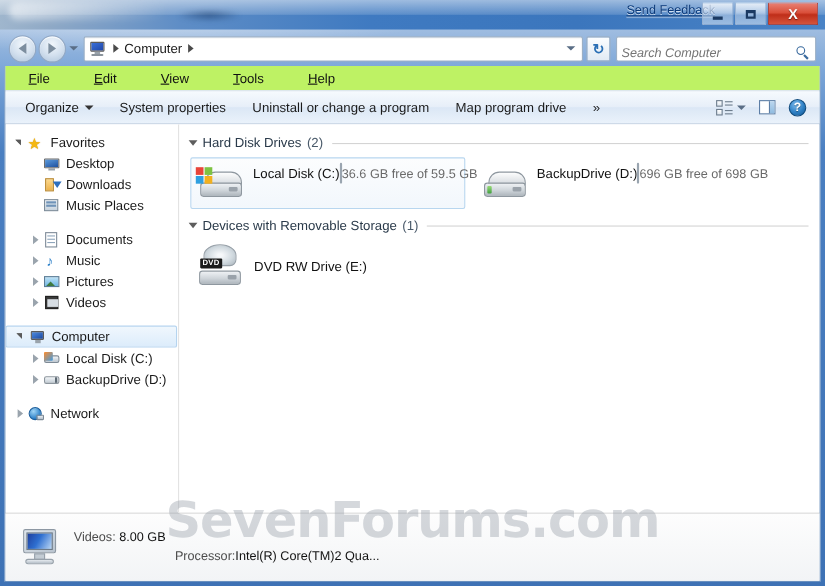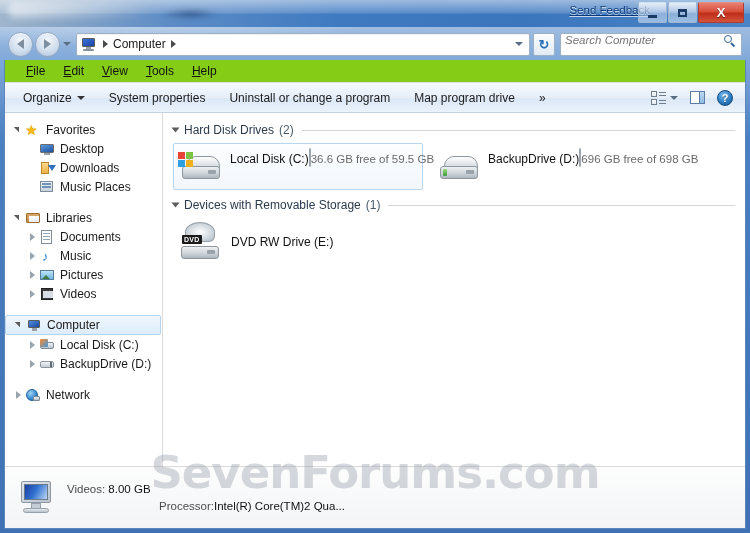--- a/index.html
+++ b/index.html
@@ -110,41 +110,41 @@
   #refresh-btn {
     width: 22px; height: 23px; margin-left: 3px; cursor: pointer;
     display:flex; align-items:center; justify-content:center;
     border: 1px solid #9cb0c6; border-radius: 2px;
     background: linear-gradient(180deg,#fbfdff,#e1eaf4);
   }
   .refresh-glyph { font-size: 13px; color: #2a6fb5; line-height: 1; font-weight: bold; }
   #searchbox {
     width: 182px; height: 23px; margin-left: 5px; background: #fff;
     border: 1px solid #9cb0c6; border-radius: 2px;
-    display: flex; align-items: flex-start; padding: 0 4px;
+    display: flex; align-items: flex-end; padding: 0 4px;
   }
   #searchbox input {
     flex: 1; border: 0; outline: 0; font-size: 11.5px; font-style: italic;
     color: #7b7b7b; font-family: "Liberation Sans", sans-serif; background: transparent;
   }
   .mag { width: 14px; height: 14px; position: relative; }
   .mag-c { position:absolute; left:1px; top:1px; width:8px; height:8px; border:1.6px solid #3a6a9e; border-radius:50%; }
   .mag-h { position:absolute; left:8px; top:8px; width:5px; height:1.8px; background:#3a6a9e; transform: rotate(45deg); transform-origin: left center; }
 
   
   #client {
     position: absolute; left: 4px; top: 60px; width: 742px; height: 469px;
     background: #fff; border: 1px solid #5b85b8; border-top: none;
     display: flex; flex-direction: column;
   }
 
   
   #menubar {
     height: 22px; display: flex; align-items: center; padding-left: 12px;
-    background: #84cc16; font-size: 12px; color: #111;
+    background: #bef264; font-size: 12px; color: #111; gap: 22px;
   }
   .menu-item { padding: 2px 9px; cursor: pointer; }
   .menu-item u { text-decoration: underline; }
 
   
   #toolbar {
     height: 31px; display: flex; align-items: center; padding: 12px 6px;
     background: linear-gradient(180deg,#f6fafe 0%,#e6eef8 50%,#dbe7f5 51%,#eaf2fb 100%);
     border-top: 1px solid #d7e2ef; border-bottom: 1px solid #c3d2e3;
     font-size: 12px; color: #1b1b1b;
@@ -444,27 +444,20 @@
           <div class="tree-row child">
             <span class="tri"></span>
             <span class="ticon ic-recent">
               <span class="r1"></span>
               <span class="r2"></span>
               <span class="r3"></span>
             </span>
             <span>Music Places</span>
           </div>
           <div class="sb-gap"></div>
-          <div class="tree-row">
-            <span class="tri open"></span>
-            <span class="ticon">
-              <span class="ic-lib"></span>
-            </span>
-            <span>Libraries</span>
-          </div>
           <div class="tree-row child">
             <span class="tri closed"></span>
             <span class="ticon ic-doc">
               <span class="p"></span>
               <span class="l" style="top:4px"></span>
               <span class="l" style="top:7px"></span>
               <span class="l" style="top:10px"></span>
             </span>
             <span>Documents</span>
           </div>

